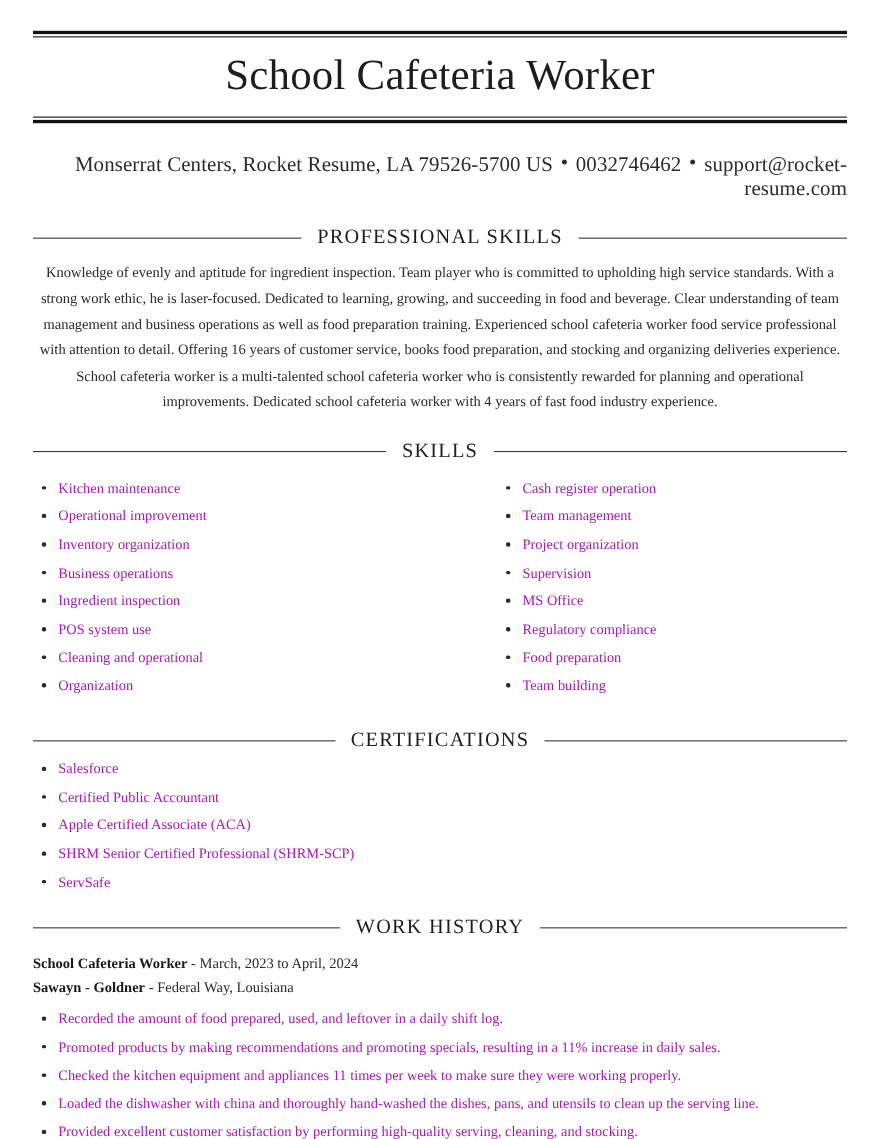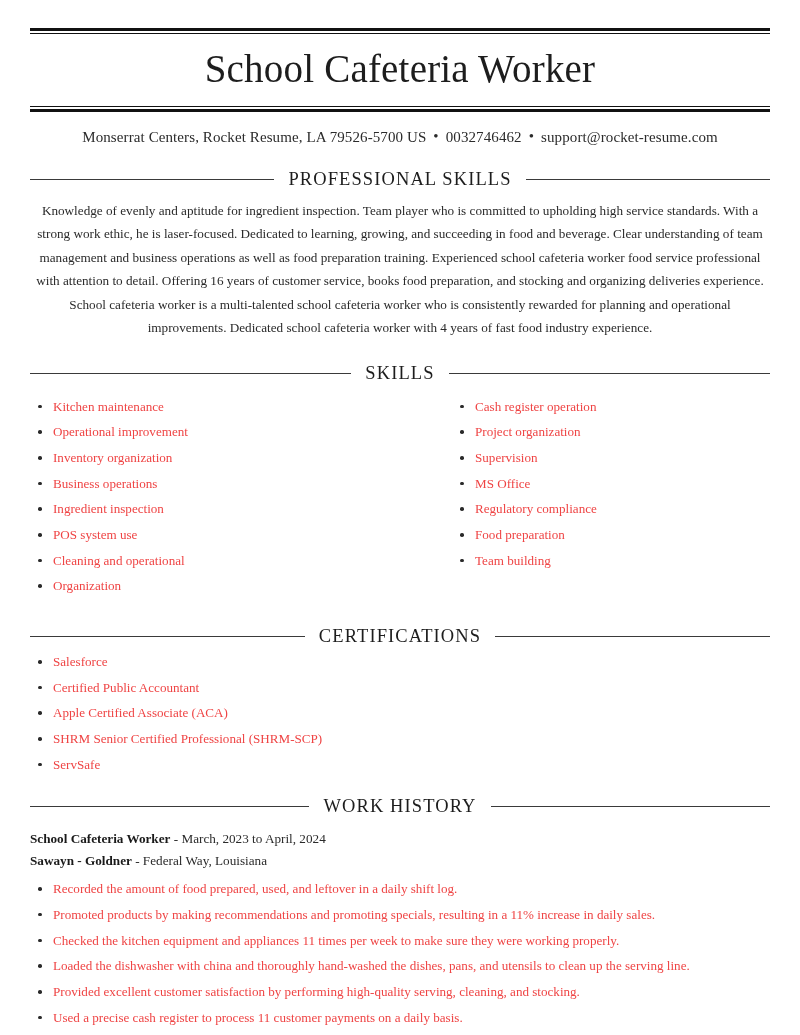--- a/index.html
+++ b/index.html
@@ -39,24 +39,24 @@
   }
   .resume-title {
     font-size: 39px;
     font-weight: 400;
     letter-spacing: 0.2px;
     line-height: 1.12;
     margin: 0;
     color: #1d1d1d;
   }
   .contact-line {
-    text-align: center;
-    font-size: 15px;
+    text-align: right;
+    font-size: 19px;
     color: #2b2b2b;
-    padding: 17px 0 0 0;
+    padding: 27px 0 0 0;
     letter-spacing: 0.1px;
   }
   .contact-sep {
     display: inline-block;
     padding: 0 7px;
     position: relative;
     top: -1px;
   }
 
   
@@ -97,21 +97,21 @@
     list-style: none;
     margin: 6px 0 0 0;
     padding: 0;
   }
   ul.bullets li {
     position: relative;
     padding-left: 23px;
     font-size: 13.1px;
     line-height: 1.35;
     margin-bottom: 7.5px;
-    color: #ef4444;
+    color: #a21caf;
   }
   ul.bullets li::before {
     content: "";
     position: absolute;
     left: 8px;
     top: 7px;
     width: 3.5px;
     height: 3.5px;
     background: #2a2a2a;
     border-radius: 50%;
@@ -204,20 +204,21 @@
             <li>Business operations</li>
             <li>Ingredient inspection</li>
             <li>POS system use</li>
             <li>Cleaning and operational</li>
             <li>Organization</li>
           </ul>
       </div>
       <div class="col right">
         <ul class="bullets" id="skills-right">
             <li>Cash register operation</li>
+            <li>Team management</li>
             <li>Project organization</li>
             <li>Supervision</li>
             <li>MS Office</li>
             <li>Regulatory compliance</li>
             <li>Food preparation</li>
             <li>Team building</li>
           </ul>
       </div>
     </div>
   </div>

